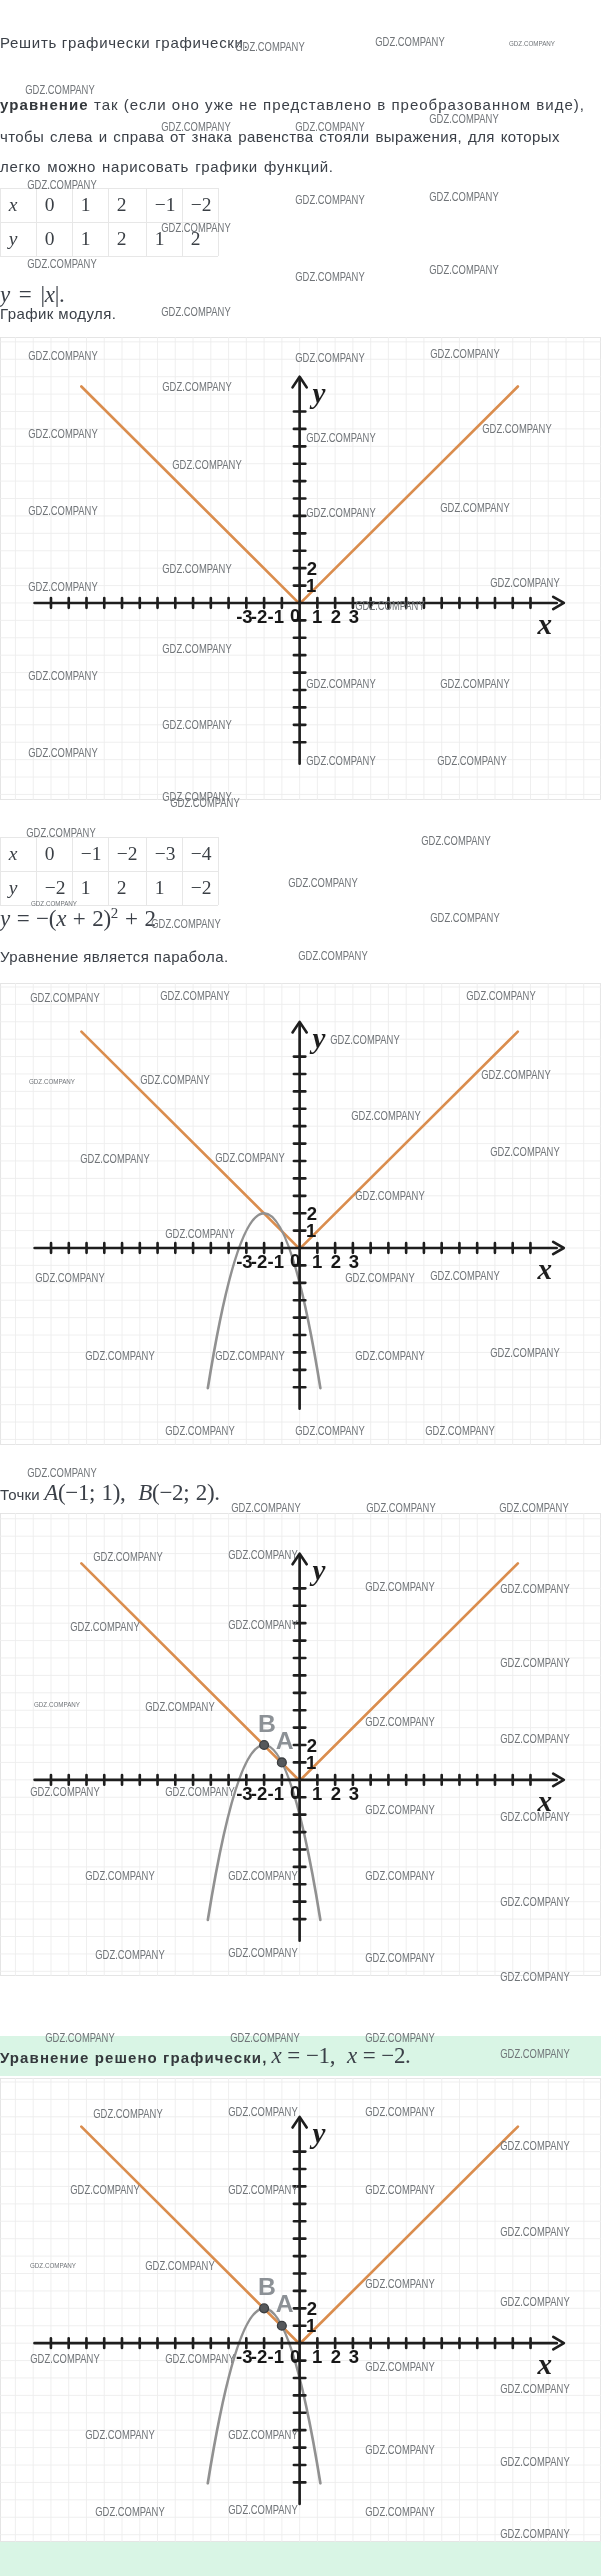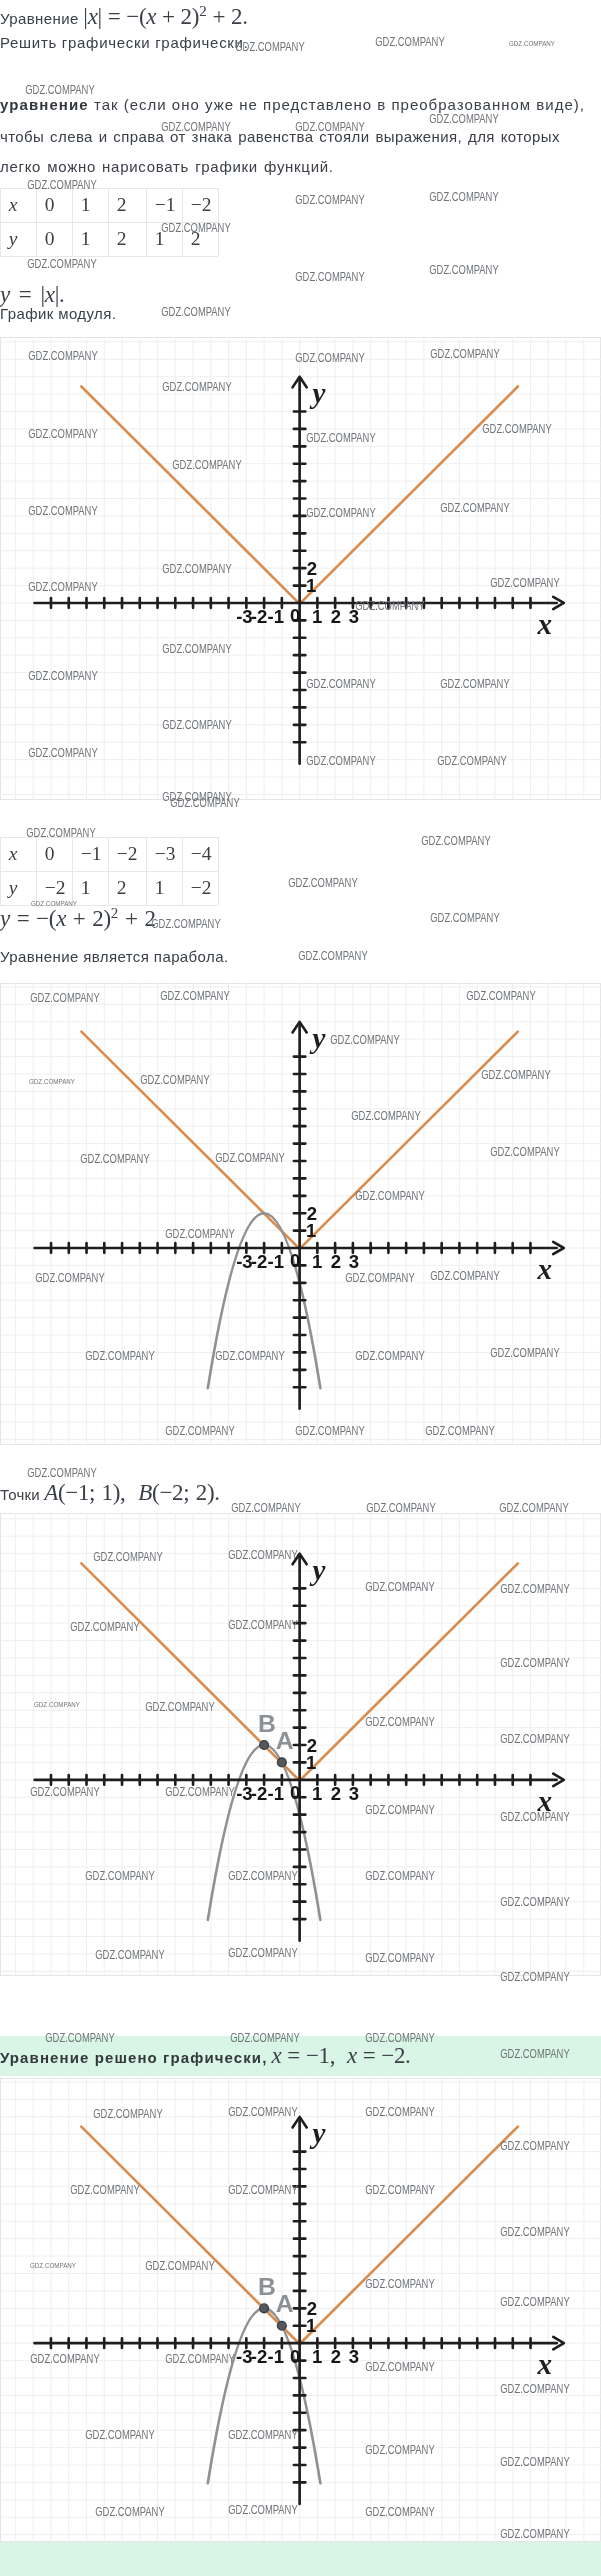--- a/index.html
+++ b/index.html
@@ -19,21 +19,20 @@
 .ab{fill:#8c9196;font-weight:bold;text-anchor:middle;font-size:28px;
     font-family:"Liberation Sans",sans-serif}
 .tbl{position:absolute;left:0;width:219px;height:69px}
 .tc{position:absolute;height:34px;line-height:34px;padding-left:8.8px;
     font-family:"Liberation Serif",serif;font-size:19.5px;color:#3a3f45;box-sizing:border-box}
 .tbh{position:absolute;left:0;width:218px;height:0.9px;background:#e7e7e7}
 .tbv{position:absolute;top:0;width:0.9px;height:68px;background:#e7e7e7}
 .grn{position:absolute;left:0;width:601px;background:#d9f5e5}
 </style></head><body>
 <div id="pg">
-<div class="t" style="left:0;top:3.5px;letter-spacing:0.4px">Уравнение <span class="m" style="word-spacing:0.4px">|<i>x</i>| = −(<i>x</i> + 2)<sup>2</sup> + 2.</span></div>
 <div class="t" style="left:0;top:30px;letter-spacing:0.7px">Решить графически графически.</div>
 <div class="t" style="left:0;top:92px;letter-spacing:1px"><b>уравнение</b> так (если оно уже не представлено в преобразованном виде),</div>
 <div class="t" style="left:0;top:124px;letter-spacing:0.4px;word-spacing:1.3px">чтобы слева и справа от знака равенства стояли выражения, для которых</div>
 <div class="t" style="left:0;top:154px;letter-spacing:0.7px;word-spacing:1.3px">легко можно нарисовать графики функций.</div>
 <div class="tbl" style="top:188px">
 <div class="tc" style="left:0px;top:0px;width:36px; font-style:italic;"><i>x</i></div>
 <div class="tc" style="left:36px;top:0px;width:35px;">0</div>
 <div class="tc" style="left:72px;top:0px;width:36px;">1</div>
 <div class="tc" style="left:108px;top:0px;width:38px;">2</div>
 <div class="tc" style="left:146px;top:0px;width:36px;">−1</div>

